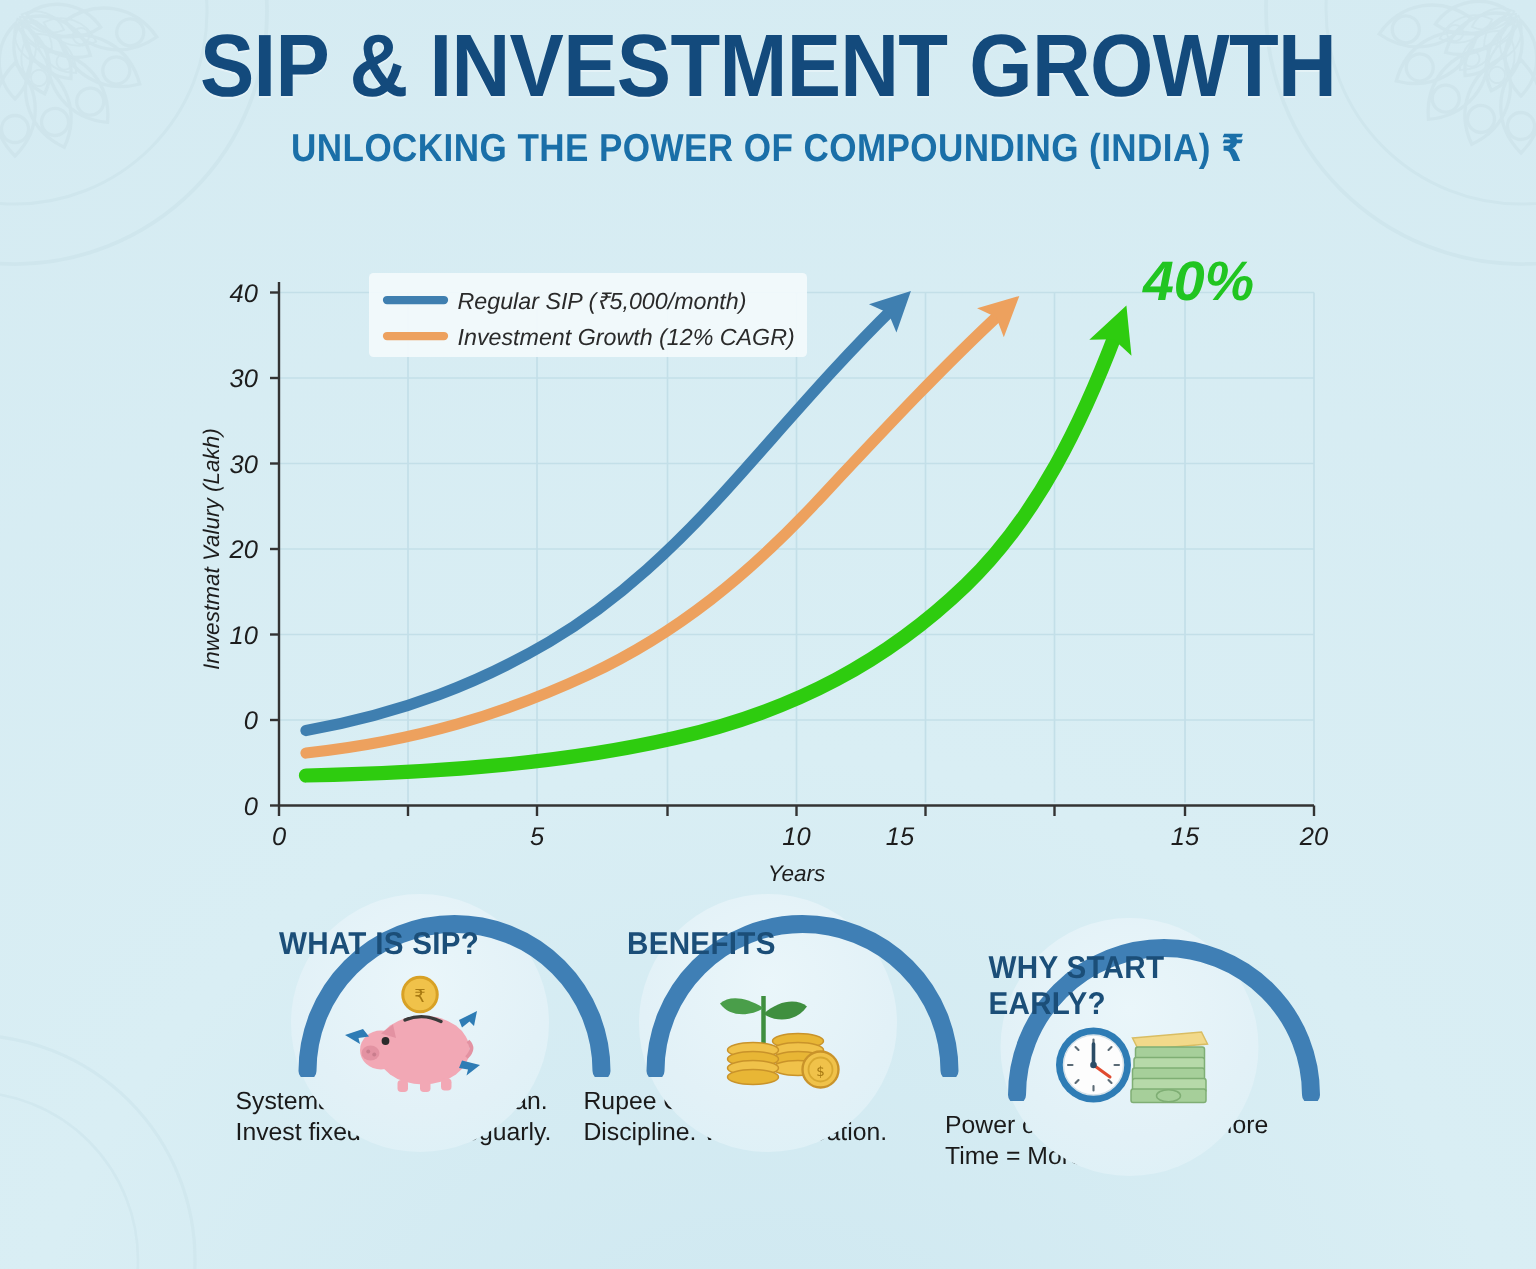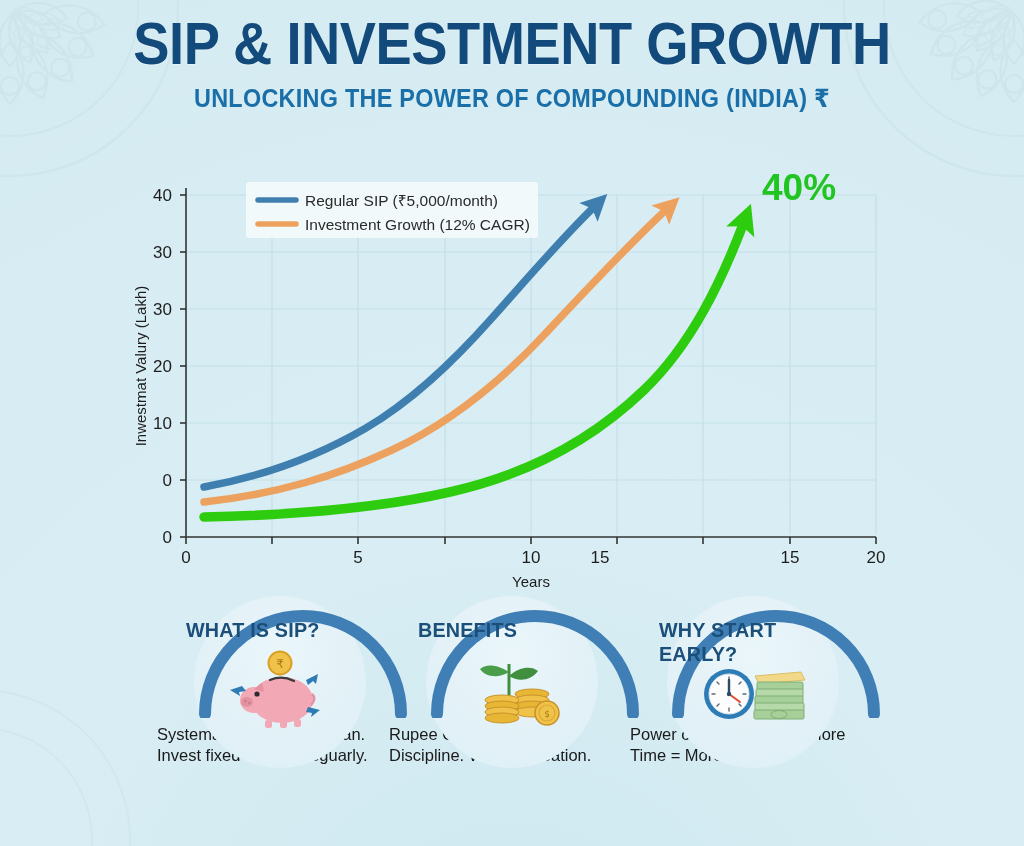--- a/index.html
+++ b/index.html
@@ -38,21 +38,21 @@
     font-family:"Liberation Sans Narrow","Liberation Sans",sans-serif;
     font-weight:bold;
     font-size:26px;
     color:#1a6fa8;
     transform:scaleX(0.9);
     letter-spacing:0.3px;
   }
   .subtitle .rupee { font-family:"DejaVu Sans",sans-serif; font-size:25px; }
 
   
-  .chart-wrap { position:absolute; left:0; top:150px; width:1024px; height:440px; }
+  .chart-wrap { position:absolute; left:0; top:150px; width:1024px; height:440px;font-style:italic; }
   .chart-svg { display:block; }
   .axis-text {
     font-family:"Liberation Sans",sans-serif;
     font-size:17px; fill:#1d1d1d;
   }
   .axis-title {
     font-family:"Liberation Sans",sans-serif;
     font-size:15px; fill:#1d1d1d;
   }
   .legend-text {
@@ -311,21 +311,21 @@
             <ellipse cx="50" cy="68" rx="17" ry="5" fill="#e8b635" stroke="#c9932a" stroke-width="1"></ellipse>
           </g>
           <circle cx="95" cy="63" r="12" fill="#f0c24a" stroke="#c9932a" stroke-width="1.6"></circle>
           <circle cx="95" cy="63" r="8" fill="none" stroke="#d8a830" stroke-width="1.2"></circle>
           <text x="95" y="67" text-anchor="middle" font-size="9" font-family="DejaVu Sans, sans-serif" fill="#a87a12">$</text>
         </svg>
       </div>
       <div class="card-desc">Rupee Cost Averaging. Discipline. Wealth Creation.</div>
     </div>
 
-    <div class="card" style="left:630px; top:0;">
+    <div class="card" style="left:630px; top:16px;">
       <div class="card-arc">
         <div class="card-circle"></div>
         <svg width="246" height="130" style="position:absolute;left:0;top:0;">
           <path d="M25,126 A98,98 0 0 1 221,126" fill="none" stroke="#3f7fb5" stroke-width="12" stroke-linecap="round"></path>
         </svg>
         <div class="card-title">WHY START EARLY?</div>
 
         <svg class="card-icon" viewBox="0 0 120 80">
           <g>
             <path d="M62,26 L108,22 L112,30 L66,34 Z" fill="#f2d98a" stroke="#d9bd63" stroke-width="1"></path>

